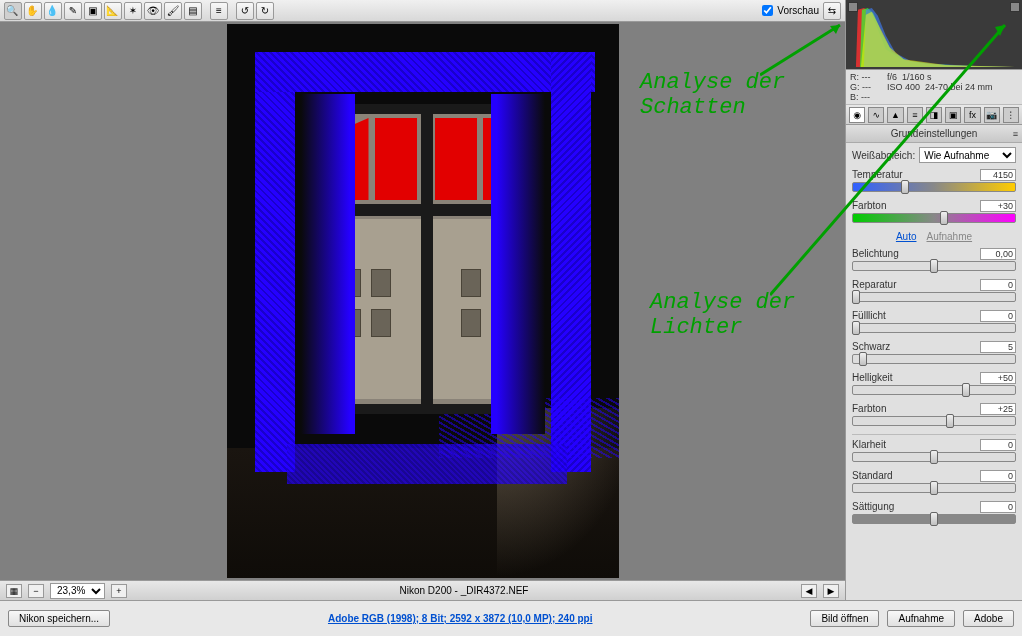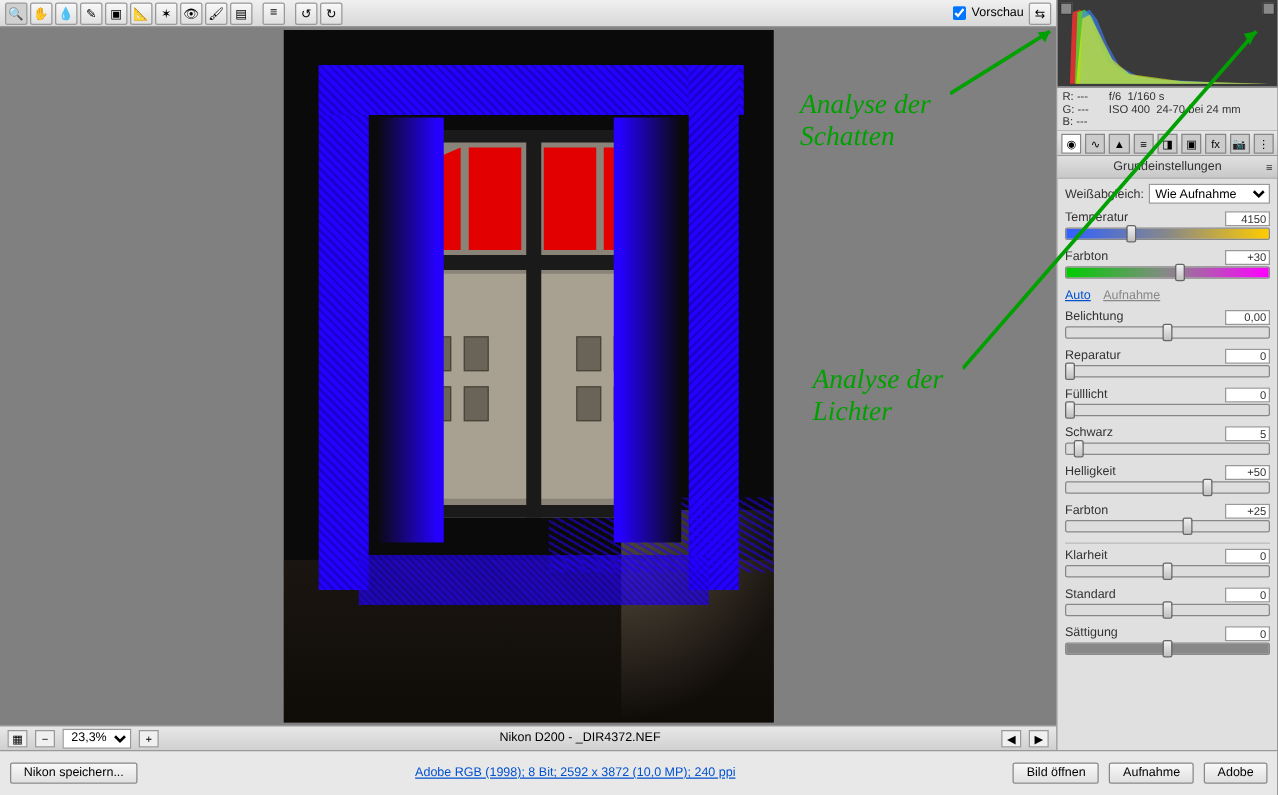--- a/index.html
+++ b/index.html
@@ -36,32 +36,32 @@
 .red-pane { position: absolute; background: #e20000; }
 .rp1 { left: 14px; top: 14px; width: 38px; height: 82px; clip-path: polygon(0 20%,100% 0,100% 100%,0 100%); }
 .rp2 { left: 58px; top: 14px; width: 42px; height: 82px; }
 .rp3 { left: 118px; top: 14px; width: 42px; height: 82px; }
 .rp4 { left: 166px; top: 14px; width: 42px; height: 82px; }
 .door-left { position:absolute; left:74px; top:70px; width:54px; height:340px; background: linear-gradient(90deg,#0a0a0a,#2500ff 90%); }
 .door-right { position:absolute; right:74px; top:70px; width:54px; height:340px; background: linear-gradient(-90deg,#0a0a0a,#2500ff 90%); }
 .building { position:absolute; left:14px; top:115px; right:14px; height:180px; background:#a8a090; }
 .bwin { position:absolute; width:20px; height:28px; background:#6a6458; border:1px solid #4a4438; }
 
-.annotation { position: absolute; color: #00a000; font-size: 22px; font-style: italic; font-family: Liberation Serif, serif; pointer-events: none; }
+.annotation { position: absolute; color: #00a000; font-size: 22px; font-style: italic; font-family: Liberation Mono, monospace; pointer-events: none; }
 .ann1 { left: 640px; top: 70px; }
 .ann2 { left: 650px; top: 290px; }
 .arrow { position: absolute; pointer-events: none; }
 
 .bottom-bar { height: 20px; background: linear-gradient(#e8e8e8,#d0d0d0); border-top: 1px solid #999; display: flex; align-items: center; padding: 0 6px; font-size: 10px; gap: 6px; }
 .zoom-select { font-size: 10px; height: 16px; border: 1px solid #999; background: #fff; padding: 0 2px; }
 .mini-btn { width: 16px; height: 14px; border: 1px solid #999; background: #f0f0f0; font-size: 9px; display:flex; align-items:center; justify-content:center; }
 .bb-center { flex: 1; text-align: center; }
 
 .footer { height: 36px; background: #e8e8e8; border-top: 1px solid #999; display: flex; align-items: center; padding: 0 8px; font-size: 10px; gap: 8px; }
-.footer-link { color: #0050d0; text-decoration: underline; cursor: pointer; }
+.footer-link { color: #0050d0; text-decoration: underline; cursor: pointer; font-weight: bold; }
 .footer-center { flex: 1; text-align: center; }
 .footer-btn { padding: 2px 10px; border: 1px solid #888; background: linear-gradient(#f8f8f8,#e0e0e0); border-radius: 2px; cursor: pointer; font-size: 10px; }
 
 .histogram { height: 70px; background: #3a3a3a; position: relative; border-bottom: 1px solid #999; }
 .histo-svg { width: 100%; height: 100%; }
 .clip-toggle { position: absolute; top: 2px; width: 10px; height: 10px; background: #888; border: 1px solid #333; cursor: pointer; }
 .clip-left { left: 2px; }
 .clip-right { right: 2px; }
 
 .info-row { background: #e0e0e0; padding: 2px 4px; font-size: 9px; color: #333; display: flex; gap: 16px; border-bottom:1px solid #bbb; }
@@ -81,21 +81,21 @@
 .slider-row { margin-bottom: 8px; }
 .slider-head { display: flex; justify-content: space-between; font-size: 10px; margin-bottom: 1px; }
 .slider-val { width: 36px; text-align: right; border: 1px solid #999; background: #fff; padding: 0 2px; font-size: 9px; }
 .slider-track { height: 10px; position: relative; border: 1px solid #888; border-radius: 2px; }
 .slider-thumb { position: absolute; top: -3px; width: 8px; height: 14px; background: linear-gradient(#f0f0f0,#c0c0c0); border: 1px solid #666; border-radius: 2px; margin-left: -4px; }
 .track-temp { background: linear-gradient(90deg,#3060ff,#888,#ffcc00); }
 .track-tint { background: linear-gradient(90deg,#00cc00,#888,#ff00ff); }
 .track-gray { background: linear-gradient(90deg,#ddd,#ddd); }
 .track-sat { background: linear-gradient(90deg,#888,#888); }
 
-.section-links { display:flex; gap:10px; font-size:10px; margin: 4px 0 6px; }
+.section-links { display:flex; justify-content:center; gap:10px; font-size:10px; margin: 4px 0 6px; }
 .section-links .lnk { color:#0050d0; text-decoration:underline; cursor:pointer; }
 .section-links .dis { color:#888; text-decoration:underline; }
 .sep-line { height:1px; background:#bbb; margin:4px 0; }
 </style>
 </head>
 <body>
 
 <div class="container">
   <div class="main-area">
     <div class="toolbar">

